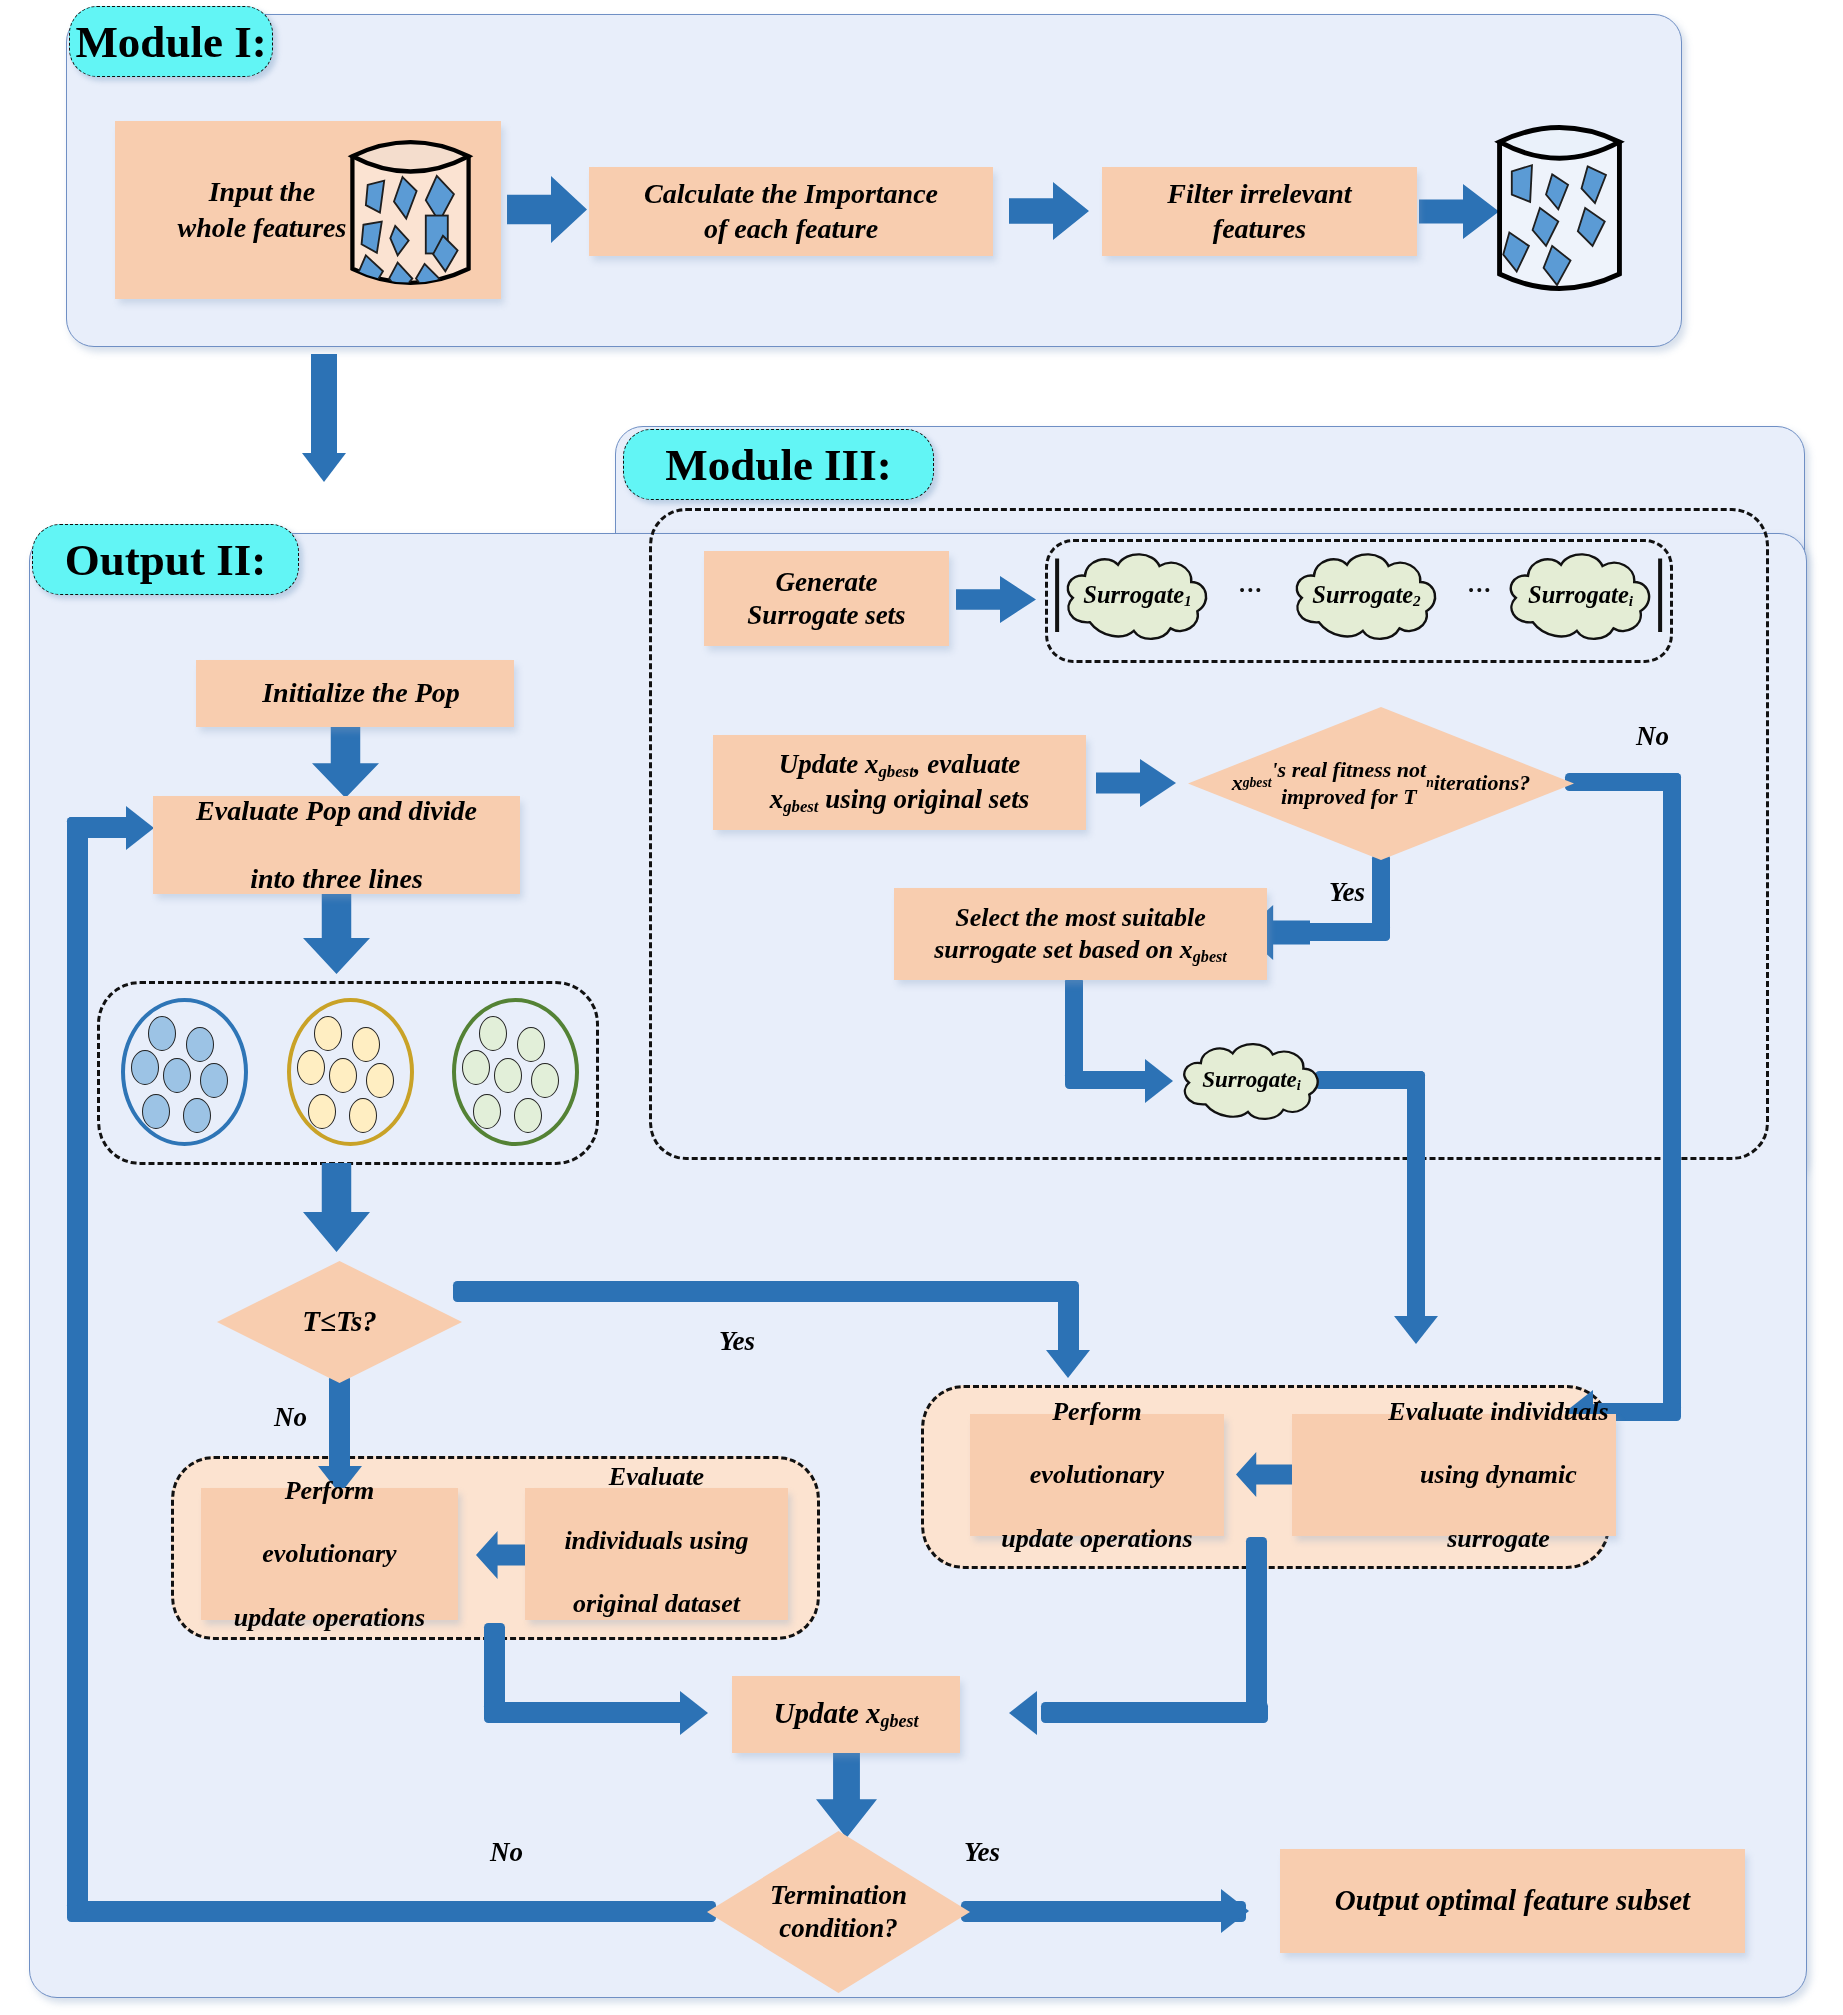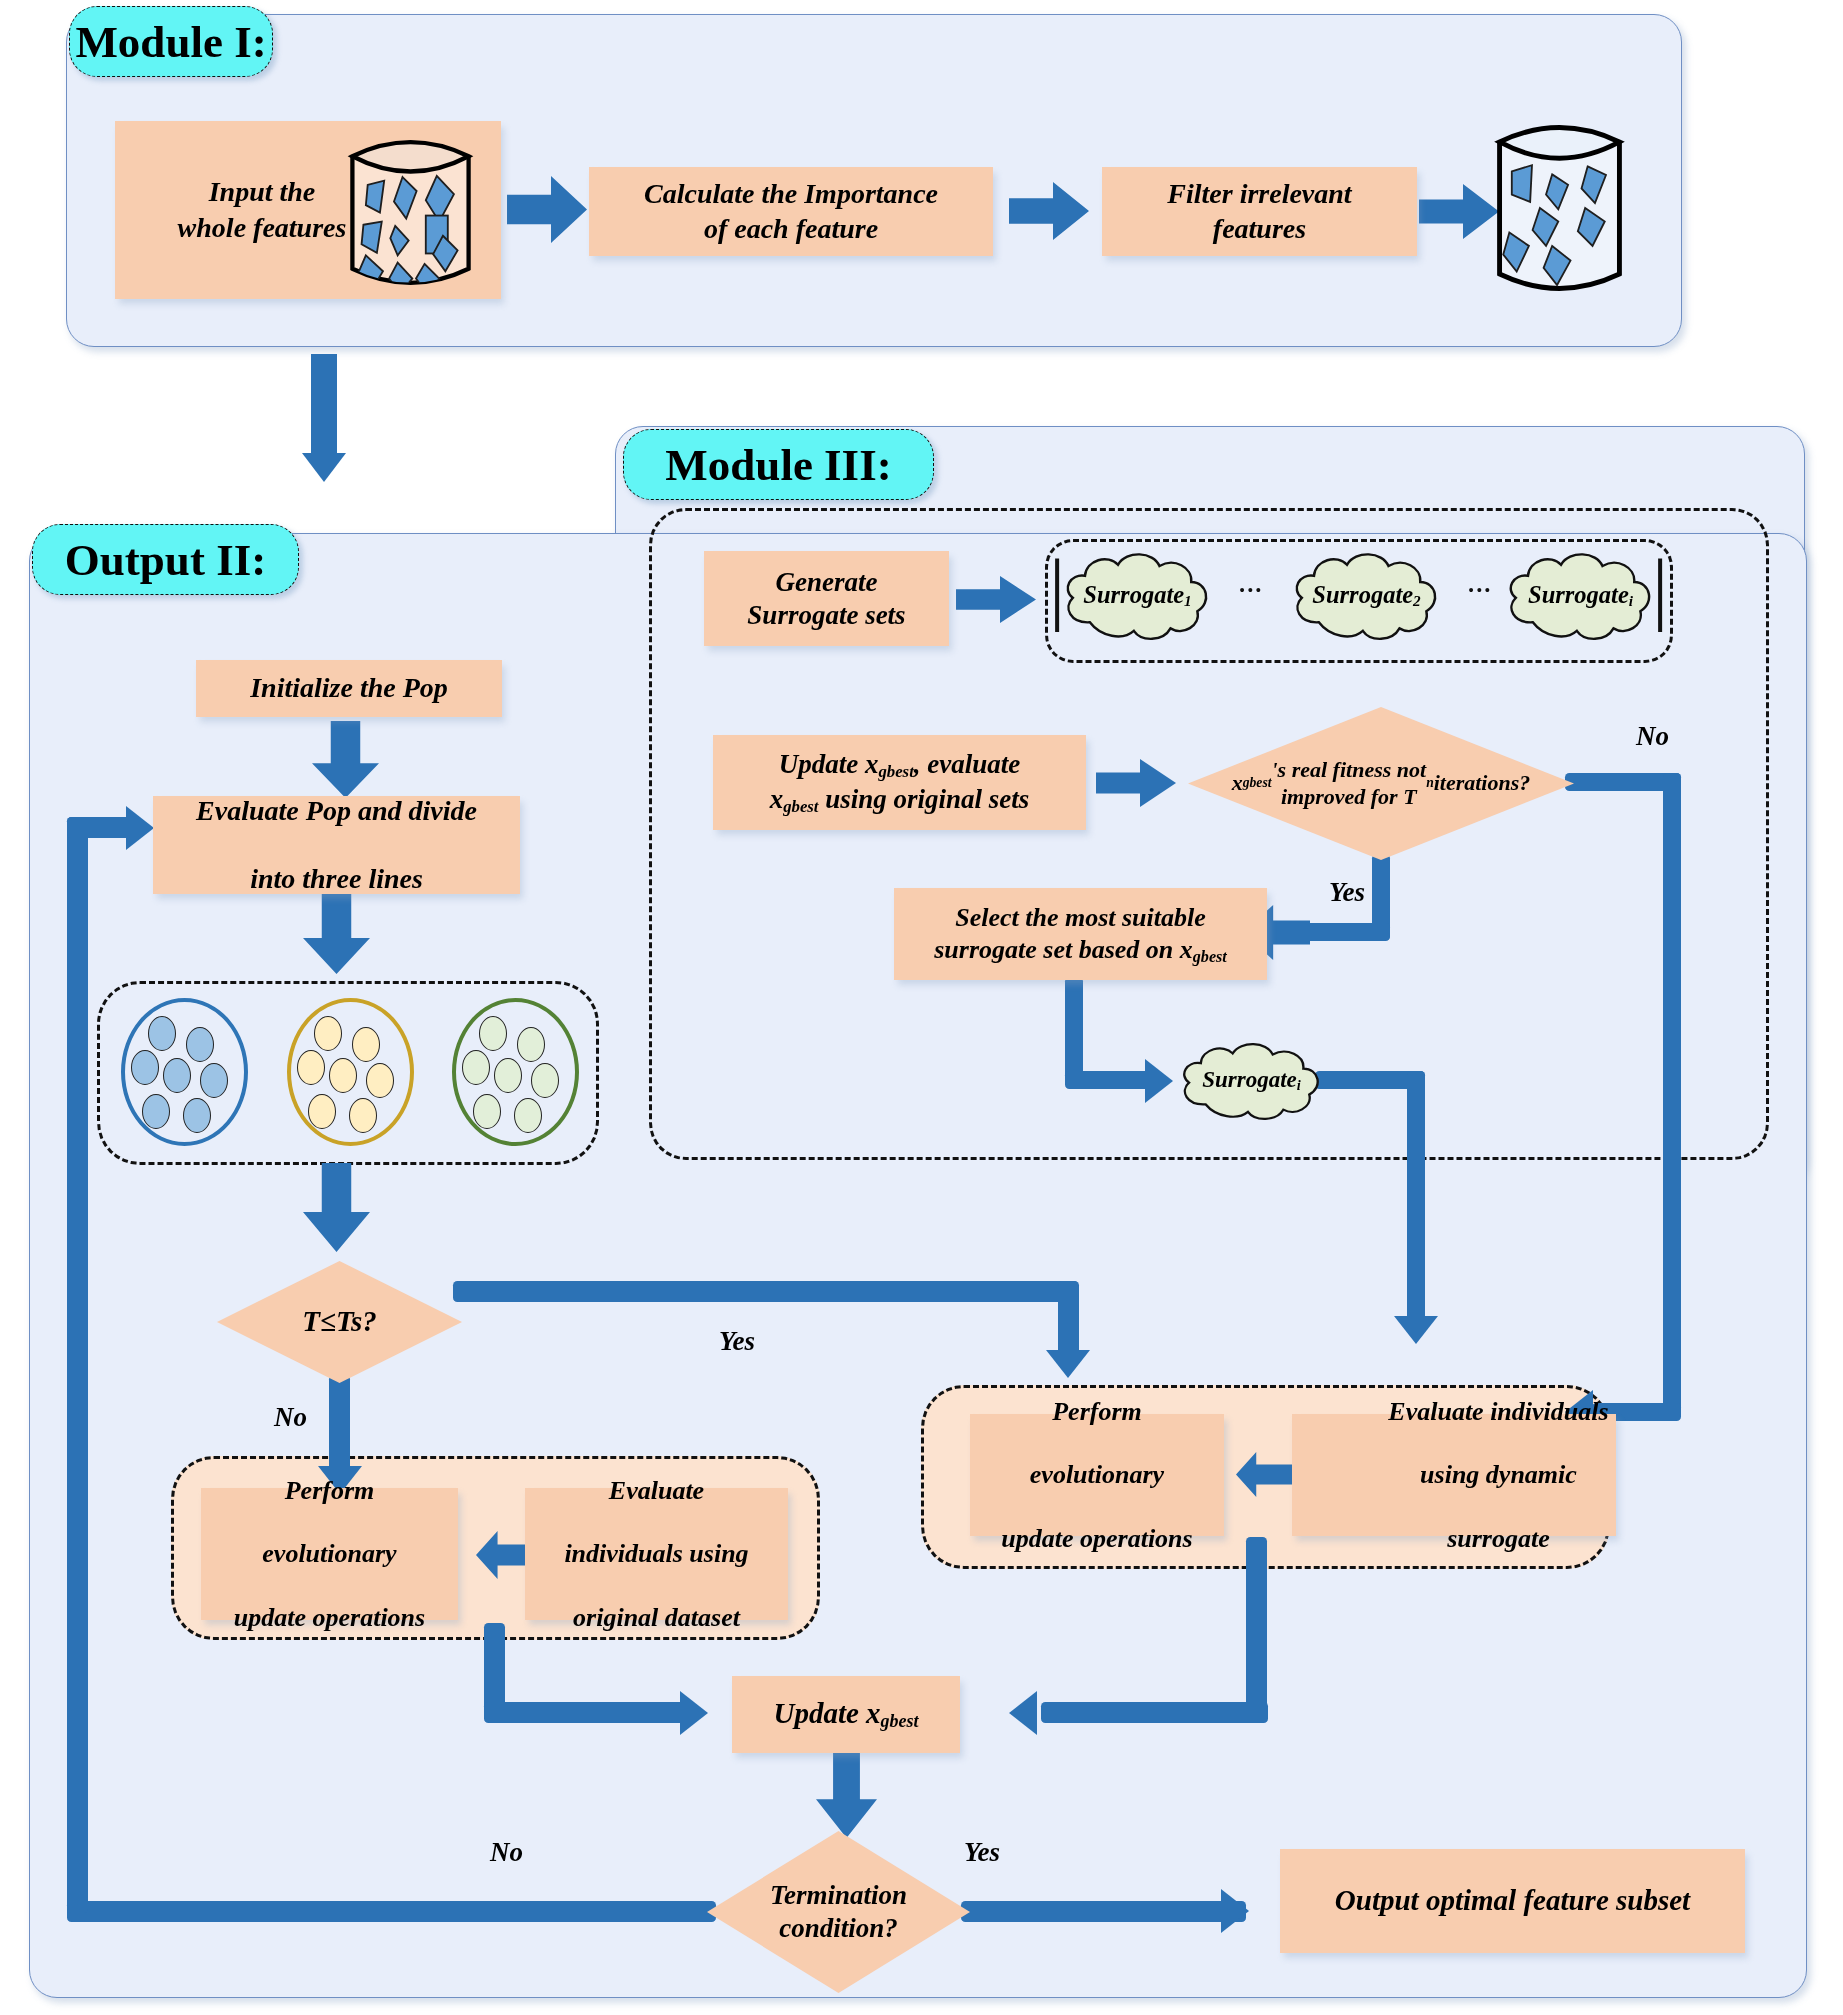--- a/index.html
+++ b/index.html
@@ -239,21 +239,21 @@
   <div class="seg" style="left:1315px;top:1071px;width:110px;height:18.4px;"></div>
   <div class="seg" style="left:1407px;top:1071px;width:18.4px;height:257px;"></div>
   <div class="tri tri-d" style="left:1394px;top:1316px;"></div>
 
   <div class="panel" style="left:29px;top:533px;width:1776px;height:1463px;"></div>
 
   <div class="mod-tag" style="left:32px;top:524px;width:265px;height:69px;font-size:45px;">
     <span>Output II:</span>
   </div>
 
-  <div class="pbox" style="left:196px;top:660px;width:306px;height:57px;font-size:28px;">
+  <div class="pbox" style="left:196px;top:660px;width:306px;height:67px;font-size:28px;padding-left:12px;">
     <span>Initialize the Pop</span>
   </div>
 
   <div class="barrow down" style="left:312px;top:721px;width:67px;height:77px;"></div>
 
   <div class="pbox" style="left:153px;top:796px;width:367px;height:98px;font-size:28px;">
     <span><span>Evaluate Pop and divide</span><br><span>into three lines</span></span>
   </div>
 
   <div class="barrow down" style="left:303px;top:894px;width:67px;height:80px;"></div>
@@ -308,21 +308,21 @@
   <div class="tri tri-d" style="left:318px;top:1466px;"></div>
 
   <div class="dashgroup filled" style="left:171px;top:1456px;width:643px;height:178px;border-radius:43px;"></div>
 
   <div class="pbox" style="left:201px;top:1488px;width:257px;height:132px;font-size:26px;">
     <span><span>Perform</span><br><span>evolutionary</span><br><span>update operations</span></span>
   </div>
 
   <div class="barrow dbl" style="left:476px;top:1531px;width:98px;height:48px;"></div>
 
-  <div class="pbox" style="left:525px;top:1488px;width:263px;height:132px;font-size:26px;">
+  <div class="pbox" style="left:525px;top:1488px;width:263px;height:132px;font-size:26px;align-items:flex-end;">
     <span><span>Evaluate</span><br><span>individuals using</span><br><span>original dataset</span></span>
   </div>
 
   <div class="dashgroup filled" style="left:921px;top:1385px;width:683px;height:178px;border-radius:43px;"></div>
 
   <div class="pbox" style="left:970px;top:1414px;width:254px;height:122px;font-size:26px;">
     <span><span>Perform</span><br><span>evolutionary</span><br><span>update operations</span></span>
   </div>
 
   <div class="barrow dbl" style="left:1236px;top:1452px;width:92px;height:45px;"></div>

